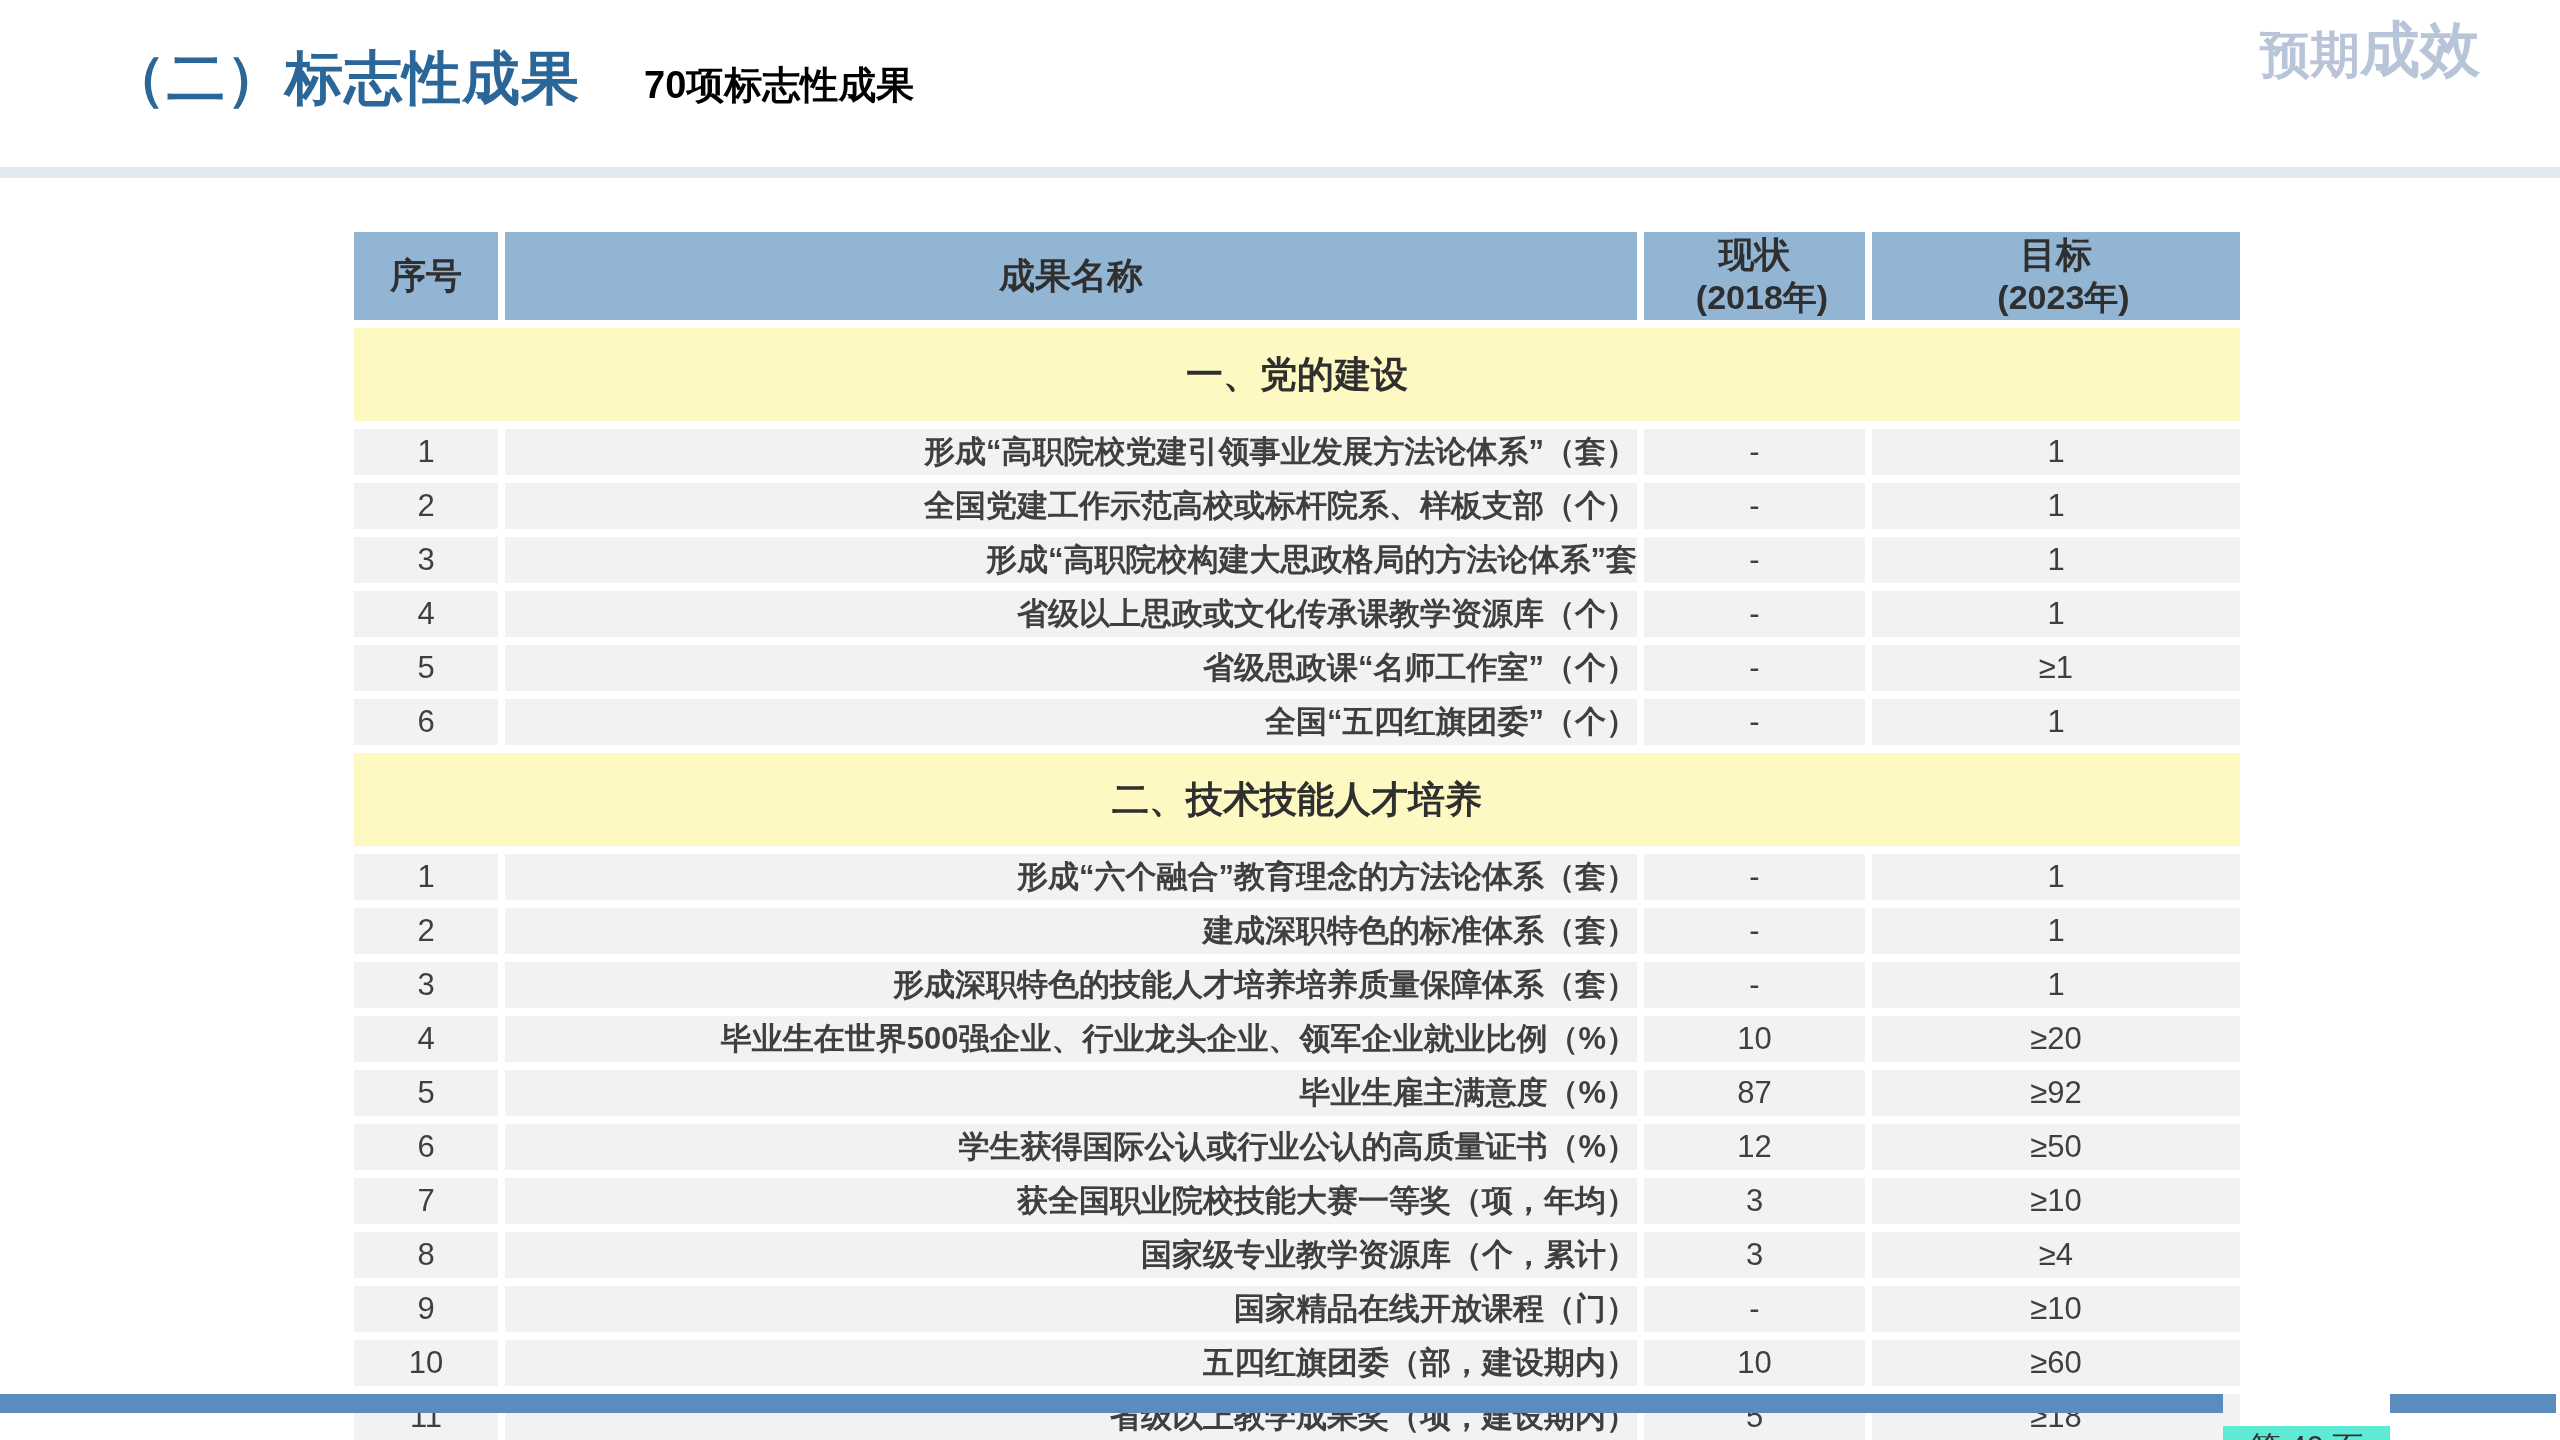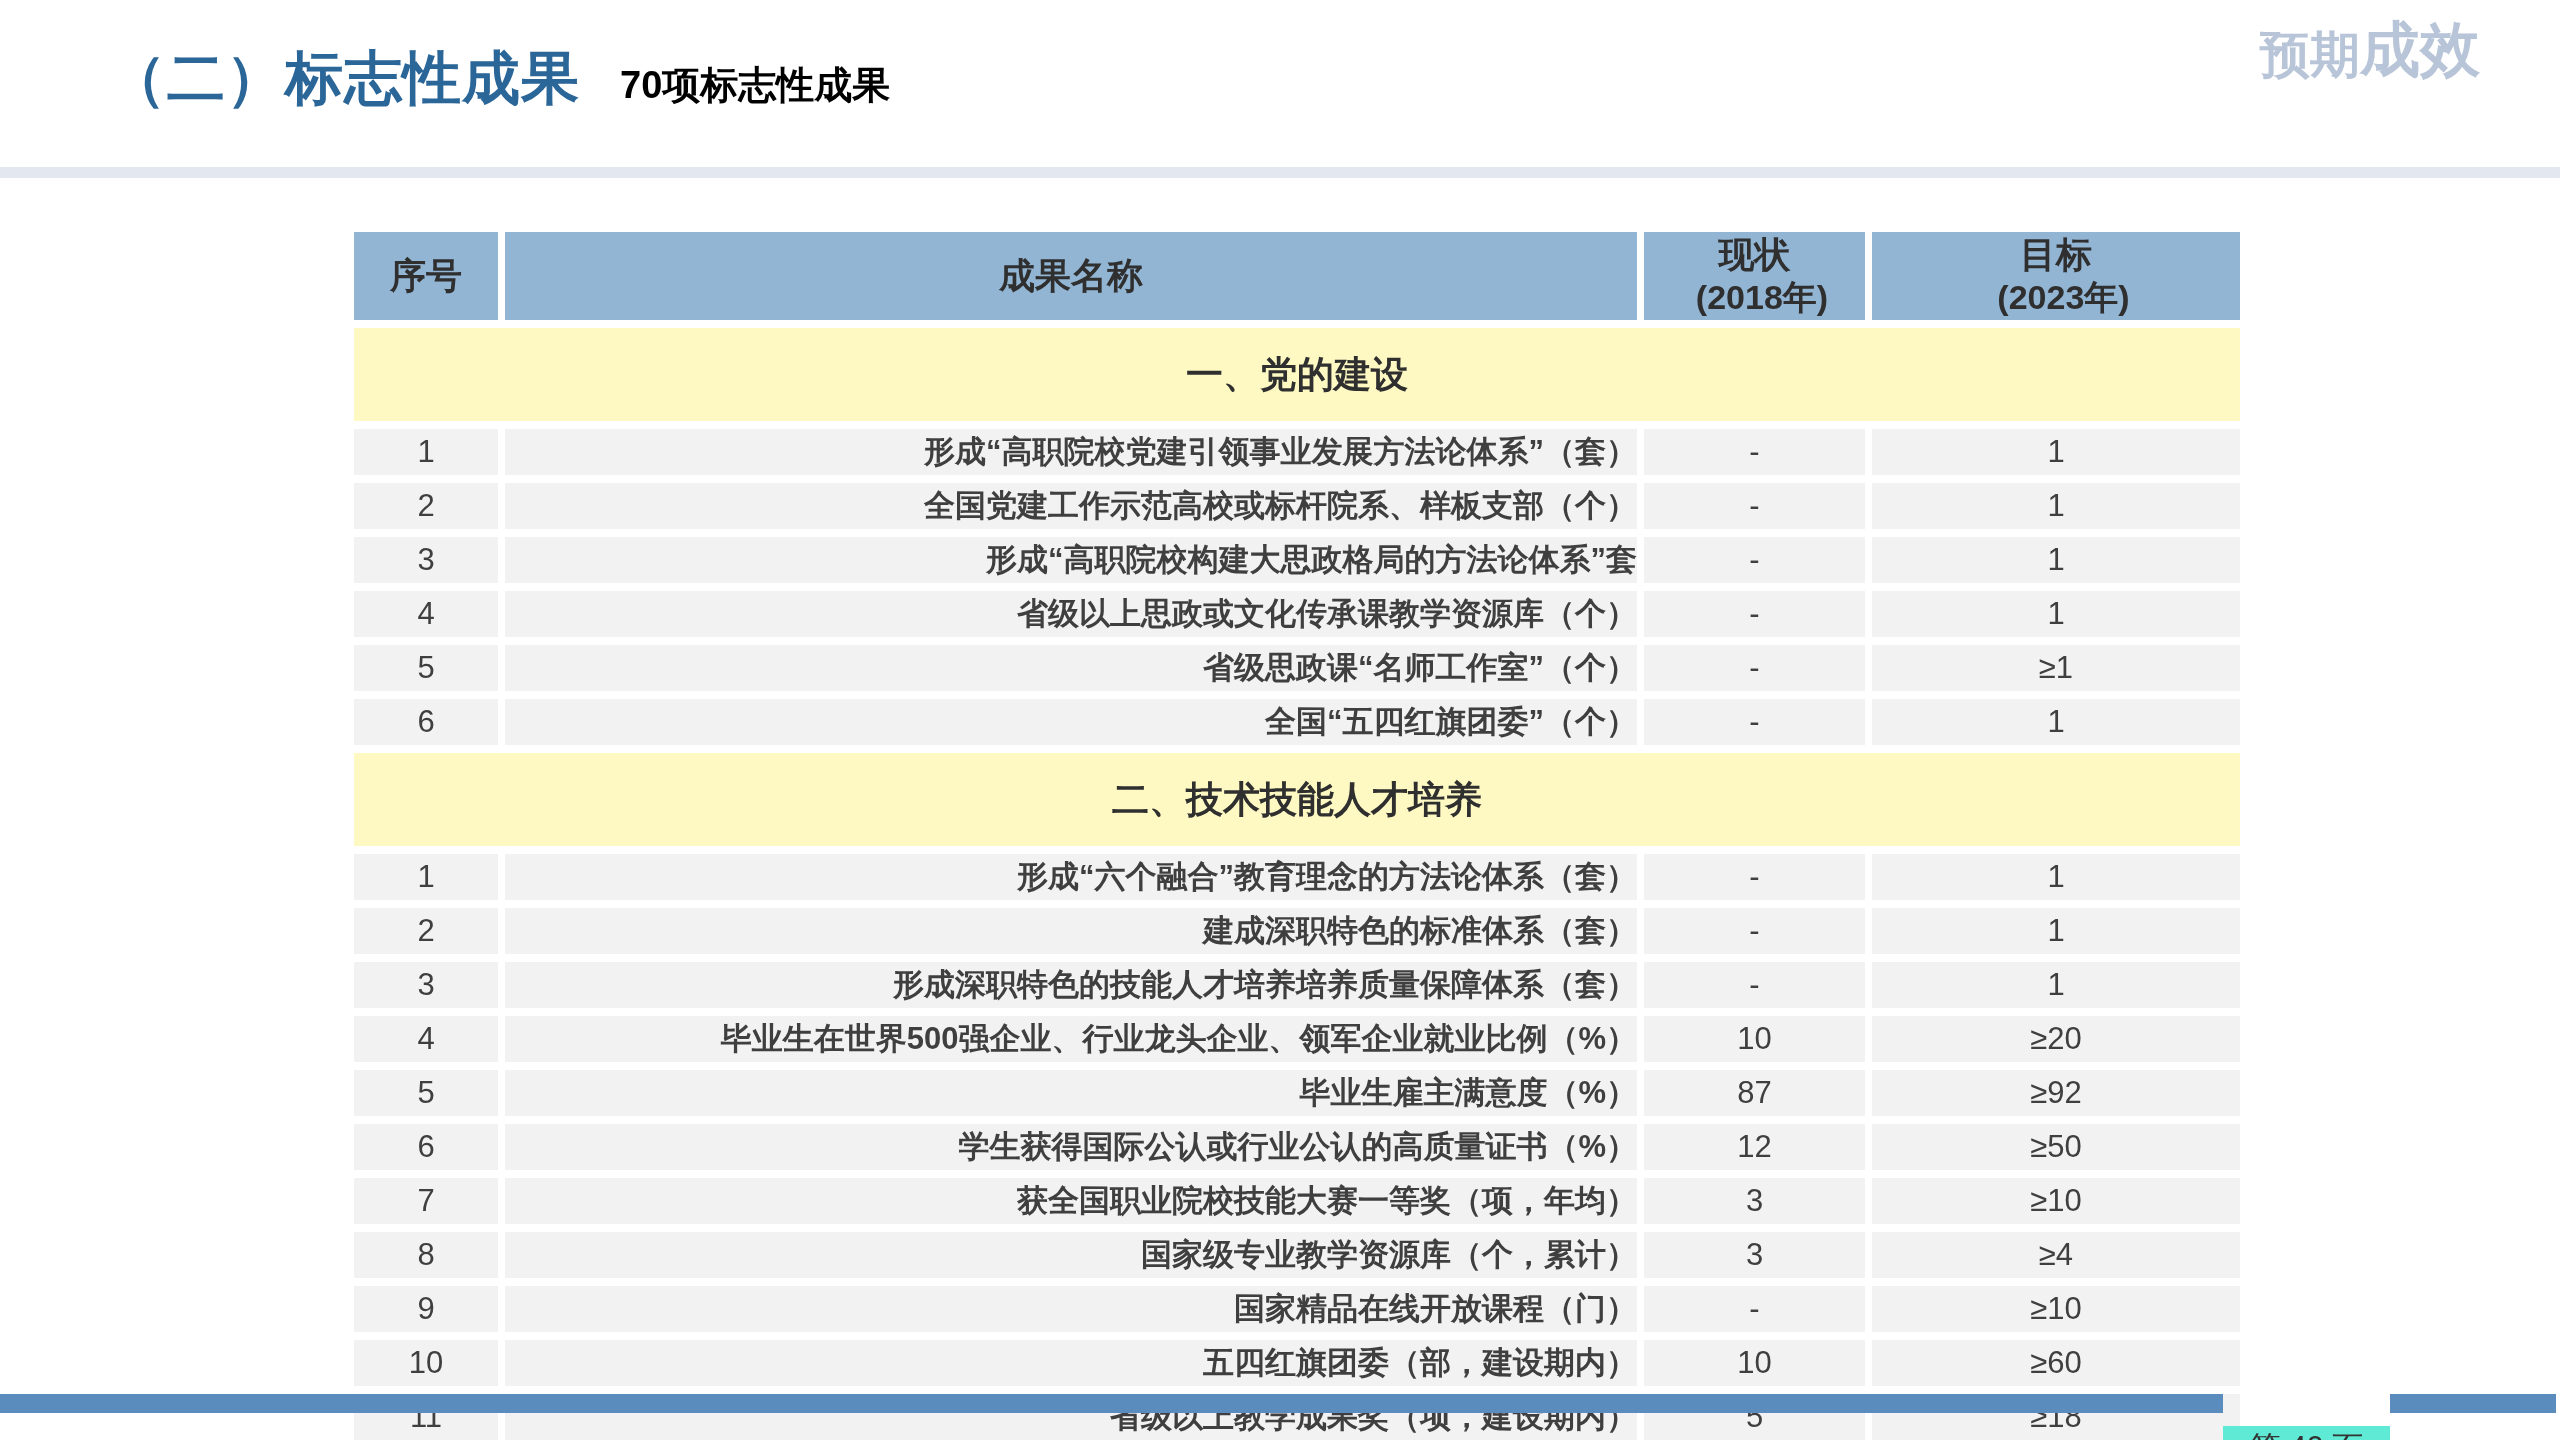--- a/index.html
+++ b/index.html
@@ -7,21 +7,21 @@
     position:relative;
     width:2560px;height:1440px;
     background:#ffffff;
     overflow:hidden;
     font-family:"Liberation Sans", sans-serif;
     color:#333333;
   }
   
   .titlebar{
     position:absolute;left:108px;top:40px;
-    display:flex;align-items:baseline;gap:40px;
+    display:flex;align-items:baseline;gap:64px;
   }
   .page-title{
     font-size:58px;font-weight:bold;color:#2B6699;letter-spacing:1px;
   }
   .page-subtitle{
     font-size:38px;font-weight:bold;color:#000000;
   }
   .watermark{
     position:absolute;right:66px;top:30px;width:236px;
     display:flex;

